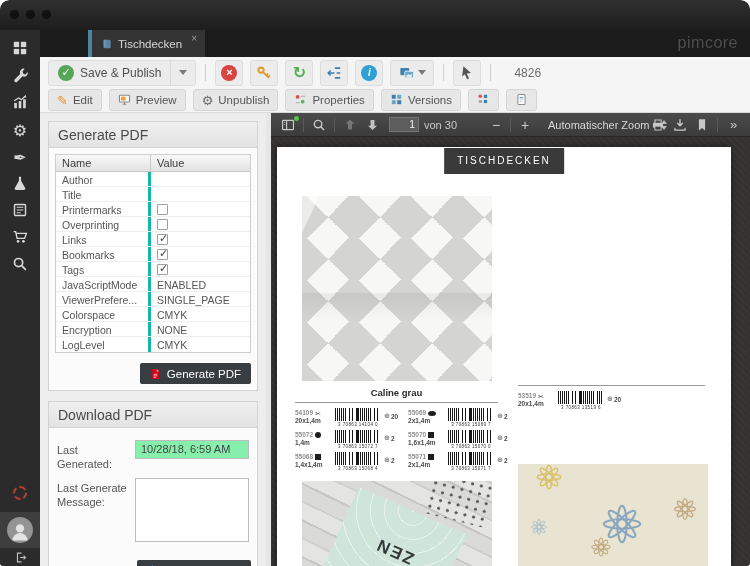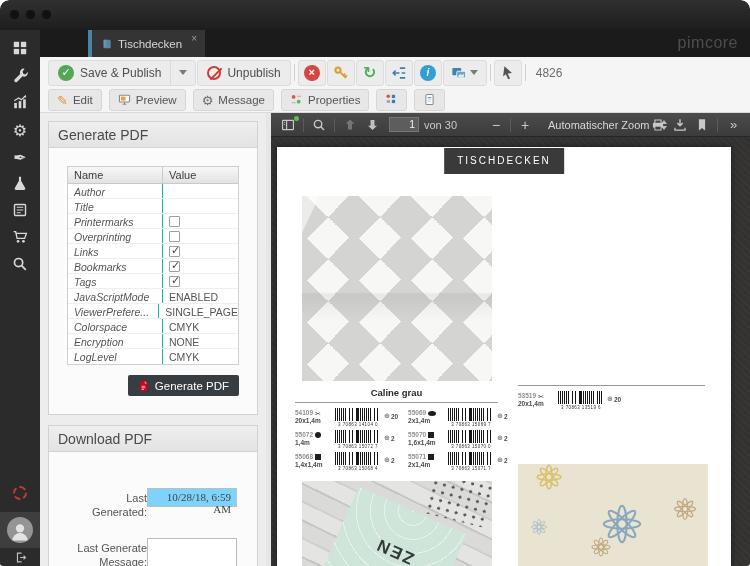--- a/index.html
+++ b/index.html
@@ -26,29 +26,29 @@
   .side-item .g { font-size:16px; line-height:16px; color:#d8d8d8; }
   .side-bottom { position:absolute; bottom:0; left:0; width:40px; }
   .maintenance-icon { width:14px; height:14px; border:2px dashed #bb3f33; border-radius:50%; margin:0 auto 12px; }
   .avatar-wrap { height:36px; background:#3e3e3e; display:flex; align-items:center; justify-content:center; }
   .avatar { width:26px; height:26px; border-radius:50%; background:#949494; overflow:hidden; display:flex; align-items:flex-end; justify-content:center; }
   .avatar svg { width:22px; height:22px; color:#e3e3e3; }
   .logout-row { height:18px; display:flex; align-items:center; justify-content:center; }
   .logout-row svg { width:13px; height:13px; color:#c0c0c0; }
 
   
-  .toolbar1 { position:absolute; left:40px; top:57px; width:710px; height:31px; background:#f5f5f5; display:flex; align-items:center; gap:1px; padding:0 8px; }
+  .toolbar1 { position:absolute; left:40px; top:57px; width:710px; height:31px; background:#f5f5f5; display:flex; align-items:center; gap:7px; padding:0 8px; }
   .btn { height:26px; background:#ececec; border:1px solid #dcdcdc; border-radius:3px; display:flex; align-items:center; gap:6px; padding:0 9px; font-size:12px; color:#4f4f4f; cursor:pointer; }
   .btn-split { padding-right:0; }
   .btn-split .caret-cell { border-left:1px solid #d8d8d8; height:26px; display:flex; align-items:center; padding:0 8px; margin-left:3px; }
   .caret { width:0; height:0; border-left:4px solid transparent; border-right:4px solid transparent; border-top:5px solid #7a7a7a; }
   .icon-btn { width:28px; height:26px; background:#ececec; border:1px solid #dcdcdc; border-radius:3px; display:flex; align-items:center; justify-content:center; cursor:pointer; gap:3px; }
   .icon-btn.wide { width:44px; }
   .tb-divider { width:1px; height:17px; background:#cfcfcf; margin:0 2px; }
-  .id-label { font-size:12px; color:#6b6b6b; margin-left:7px; }
+  .id-label { font-size:12px; color:#6b6b6b; margin-left:14px; }
   .ok-circle { width:16px; height:16px; border-radius:50%; background:#57a657; color:#fff; font-size:11px; display:flex; align-items:center; justify-content:center; }
   .ok-circle:after { content:"✓"; }
   .no-circle { position:relative; width:14px; height:14px; border:2px solid #cc3b33; border-radius:50%; }
   .no-circle:after { content:""; position:absolute; left:-1px; top:5px; width:16px; height:2px; background:#cc3b33; transform:rotate(-45deg); }
   .del-circle { width:16px; height:16px; border-radius:50%; background:#d64541; color:#fff; font-size:11px; font-weight:bold; display:flex; align-items:center; justify-content:center; }
   .del-circle:after { content:"×"; margin-top:-1px; }
   .reload-glyph { color:#53ae53; font-size:16px; font-weight:bold; line-height:14px; }
   .reload-glyph:after { content:"↻"; }
   .info-circle { width:16px; height:16px; border-radius:50%; background:#2f9fd5; color:#fff; font-size:10px; font-style:italic; font-weight:bold; display:flex; align-items:center; justify-content:center; }
   .info-circle:after { content:"i"; }
@@ -60,38 +60,38 @@
   .nav-btn.active { background:#fff; color:#2e79ad; border-color:#cfcfcf; }
   .nav-btn .ic { width:13px; height:13px; }
   .nav-btn .pencil { color:#e8912d; font-size:13px; line-height:13px; }
   .nav-btn .gearg { color:#6b6b6b; font-size:13px; line-height:13px; }
 
   
   .leftpanel { position:absolute; left:40px; top:113px; width:226px; height:453px; background:#ededed; padding:8px; overflow:hidden; }
   .splitter { position:absolute; left:266px; top:113px; width:5px; height:453px; background:#e6e6e6; }
   .panel { background:#fbfbfb; border:1px solid #d2d2d2; margin-bottom:10px; }
   .panel-header { height:26px; background:linear-gradient(#efefef,#e3e3e3); border-bottom:1px solid #d2d2d2; display:flex; align-items:center; padding:0 9px; font-size:14px; color:#4a4a4a; }
-  .panel-body { padding:18px;border-radius:32px; }
+  .panel-body { padding:6px;border-radius:32px; }
   .grid-table { border:1px solid #cfcfcf; background:#fff; }
   .gt-head { display:flex; height:17px; background:linear-gradient(#f8f8f8,#e2e2e2); border-bottom:1px solid #c9c9c9; font-size:11px; color:#3d3d3d; }
   .gt-head .c1 { width:95px; border-right:1px solid #c9c9c9; padding:2px 0 0 6px; }
   .gt-head .c2 { flex:1; padding:2px 0 0 6px; }
   .gt-row { display:flex; height:15px; border-bottom:1px solid #efefef; font-size:10.5px; color:#555; background:#fff; }
   .gt-row:last-child { border-bottom:none; }
-  .gt-name { width:95px; border-right:1px solid #14b8a6; padding:1.5px 0 0 6px; overflow:hidden; white-space:nowrap;font-style:italic; }
+  .gt-name { width:95px; border-right:3px solid #14b8a6; padding:1.5px 0 0 6px; overflow:hidden; white-space:nowrap; }
   .gt-val { flex:1; padding:1.5px 0 0 6px; display:flex; align-items:center; }
   .cb { width:11px; height:11px; border:1px solid #9e9e9e; border-radius:1px; background:#fff; position:relative; cursor:pointer; }
   .cb.checked:after { content:"✓"; position:absolute; left:1px; top:-3px; font-size:11px; color:#3f3f3f; }
   .btn-row { display:flex; justify-content:flex-end; margin-top:10px; }
   .dark-btn { height:21px; background:#383d42; color:#fff; font-size:11.5px; border-radius:2px; display:flex; align-items:center; gap:6px; padding:0 10px; cursor:pointer; }
   .dark-btn .ic { width:11px; height:12px; }
   .dark-btn .dl { color:#4fa6d8; }
-  .form-row { display:flex; margin:18px 2px 0;text-align:right; }
+  .form-row { display:flex; margin:6px 2px 0; }
   .form-label { width:78px; font-size:11px; color:#555; padding-top:3px; line-height:1.3; }
-  .text-input { flex:1; height:19px; border:1px solid #bdbdbd; background:#7dd3fc; font-size:11px; color:#444; padding:2px 5px 0;font-family:Liberation Serif, serif; }
+  .text-input { flex:1; height:19px; border:1px solid #bdbdbd; background:#86efac; font-size:11px; color:#444; padding:2px 5px 0; }
   .textarea { flex:1; height:64px; border:1px solid #bdbdbd; background:#fff; }
 
   
   .pdfarea { position:absolute; left:271px; top:113px; width:479px; height:453px; }
   .pdftoolbar { height:24px; background:linear-gradient(#4c4c4c,#3b3b3b); border-bottom:1px solid #262626; display:flex; align-items:center; padding:0 6px; color:#c8c8c8; position:relative; }
   .ptb-btn { height:20px; min-width:22px; display:flex; align-items:center; justify-content:center; cursor:pointer; position:relative; }
   .ptb-btn svg { width:14px; height:14px; }
   .gdot { position:absolute; top:1px; right:0; width:5px; height:5px; border-radius:50%; background:#59c24a; }
   .ptb-divider { width:1px; height:14px; background:#5a5a5a; margin:0 4px; }
   .arr { width:9px; height:10px; background:#c2c2c2; clip-path:polygon(50% 0,100% 42%,72% 42%,72% 100%,28% 100%,28% 42%,0 42%); }
@@ -355,24 +355,20 @@
   </div>
 
   <div class="toolbar1">
     <div class="btn btn-split">
       <span class="ok-circle"></span>
       <span>Save &amp; Publish</span>
       <span class="caret-cell">
           <span class="caret"></span>
         </span>
     </div>
-    <div class="btn">
-      <span class="no-circle"></span>
-      <span>Unpublish</span>
-    </div>
     <div class="tb-divider"></div>
     <div class="icon-btn">
         <span class="del-circle"></span>
       </div>
     <div class="icon-btn">
         <svg class="ic14">
           <use href="#sym-key"></use>
         </svg>
       </div>
     <div class="icon-btn">
@@ -408,27 +404,33 @@
         <span>Edit</span>
       </div>
       <div class="nav-btn">
         <span><svg class="ic">
             <use href="#sym-monitor"></use>
           </svg></span>
         <span>Preview</span>
       </div>
       <div class="nav-btn">
         <span><span class="gearg">⚙</span></span>
-        <span>Message</span>
+        <span>Unpublish</span>
       </div>
       <div class="nav-btn">
         <span><svg class="ic">
             <use href="#sym-props"></use>
           </svg></span>
         <span>Properties</span>
+      </div>
+      <div class="nav-btn">
+        <span><svg class="ic">
+            <use href="#sym-versions"></use>
+          </svg></span>
+        <span>Versions</span>
       </div>
       <div class="nav-btn">
         <span><svg class="ic">
             <use href="#sym-schedule"></use>
           </svg></span>
       </div>
       <div class="nav-btn">
         <span><svg class="ic">
             <use href="#sym-notes"></use>
           </svg></span>

